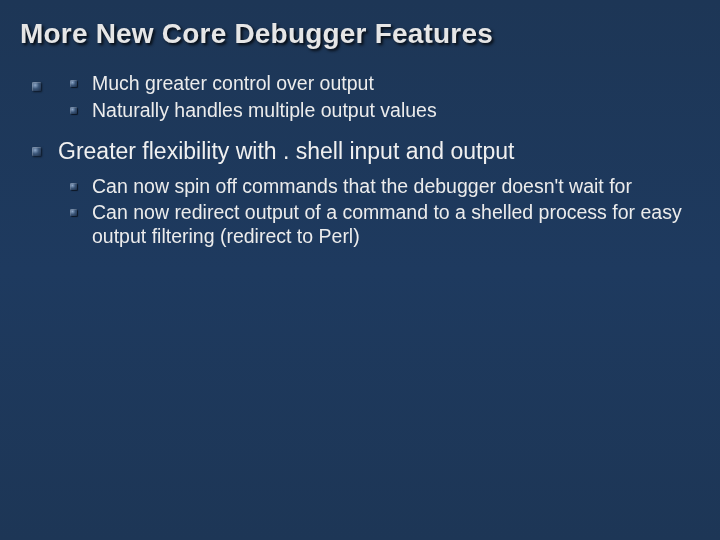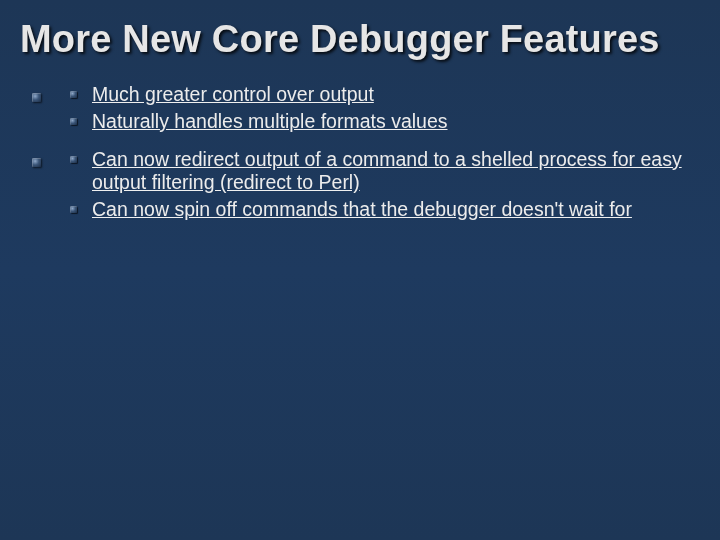--- a/index.html
+++ b/index.html
@@ -6,21 +6,21 @@
   html, body { width: 720px; height: 540px; }
   body {
     background: #1e3a5f;
     background: linear-gradient(to bottom, #1d3656 0%, #1e3a5f 50%, #1d3656 100%);
     font-family: Arial, Helvetica, sans-serif;
     color: #ffffff;
     padding: 18px 26px 20px 26px;
     overflow: hidden;
   }
   .title {
-    font-size: 38px;
+    font-size: 28px;
     font-weight: bold;
     color: #e6e6e6;
     text-shadow: 2px 2px 3px rgba(0,0,0,0.8);
     letter-spacing: 0.2px;
     margin-bottom: 22px;
     margin-left: -6px;
   }
   ul { list-style: none; }
   .level1 > li {
     font-size: 23px;
@@ -37,21 +37,20 @@
     top: 10px;
     width: 9px;
     height: 9px;
     background: radial-gradient(circle at 35% 35%, #8fa8c8 0%, #3a5578 45%, #1a2a42 100%);
     border-radius: 1px;
     box-shadow: 1px 1px 2px rgba(0,0,0,0.6), inset 1px 1px 1px rgba(255,255,255,0.25);
   }
   .level2 {
     margin-top: 10px;
     margin-left: 8px;
-    text-decoration: underline;
   }
   .level2 > li {
     font-size: 19.5px;
     line-height: 1.22;
     margin-bottom: 3px;
     padding-left: 26px;
     position: relative;
     color: #ececec;
   }
   .level2 > li::before {
@@ -69,22 +68,23 @@
 </style>
 </head>
 <body>
 
 <h1 class="title">More New Core Debugger Features</h1>
 
 <ul class="level1">
   <li class="gap-after">
     <ul class="level2">
       <li><span>Much greater control over output</span></li>
-      <li><span>Naturally handles multiple formats values</span></li>
+      <li><span>Naturally handles multiple output values</span></li>
     </ul>
   </li>
   <li>
+    <span>Greater flexibility with . shell input and output</span>
     <ul class="level2">
+      <li><span>Can now spin off commands that the debugger doesn't wait for</span></li>
       <li><span>Can now redirect output of a command to a shelled process for easy output filtering (redirect to Perl)</span></li>
-      <li><span>Can now spin off commands that the debugger doesn't wait for</span></li>
     </ul>
   </li>
 </ul>
 
 </body></html>

